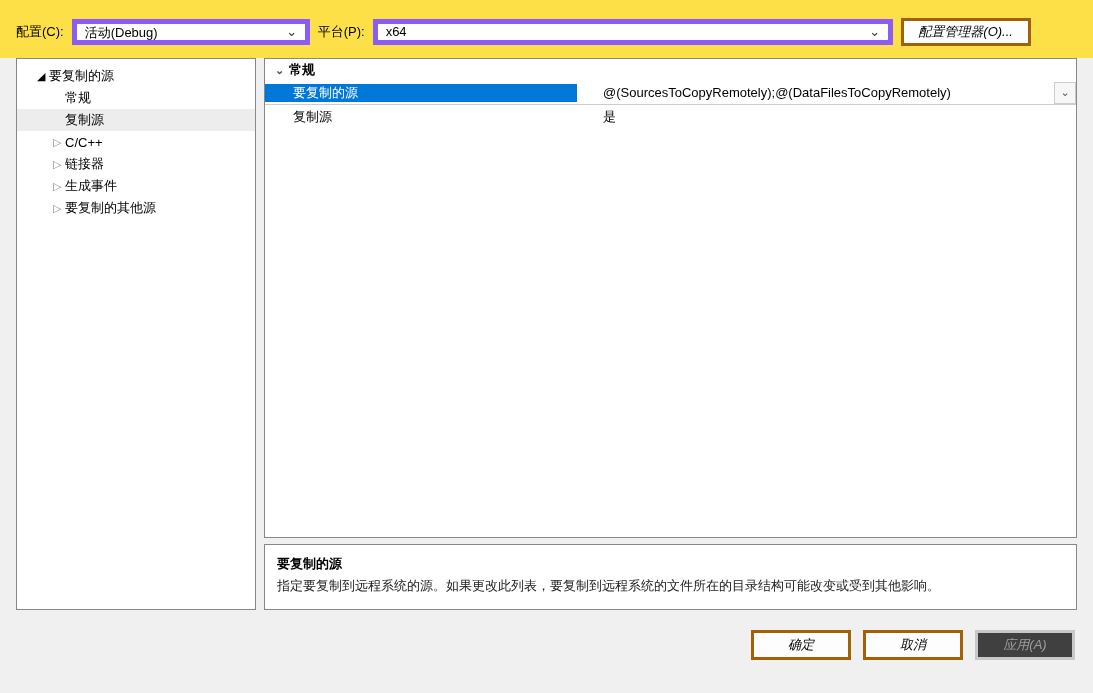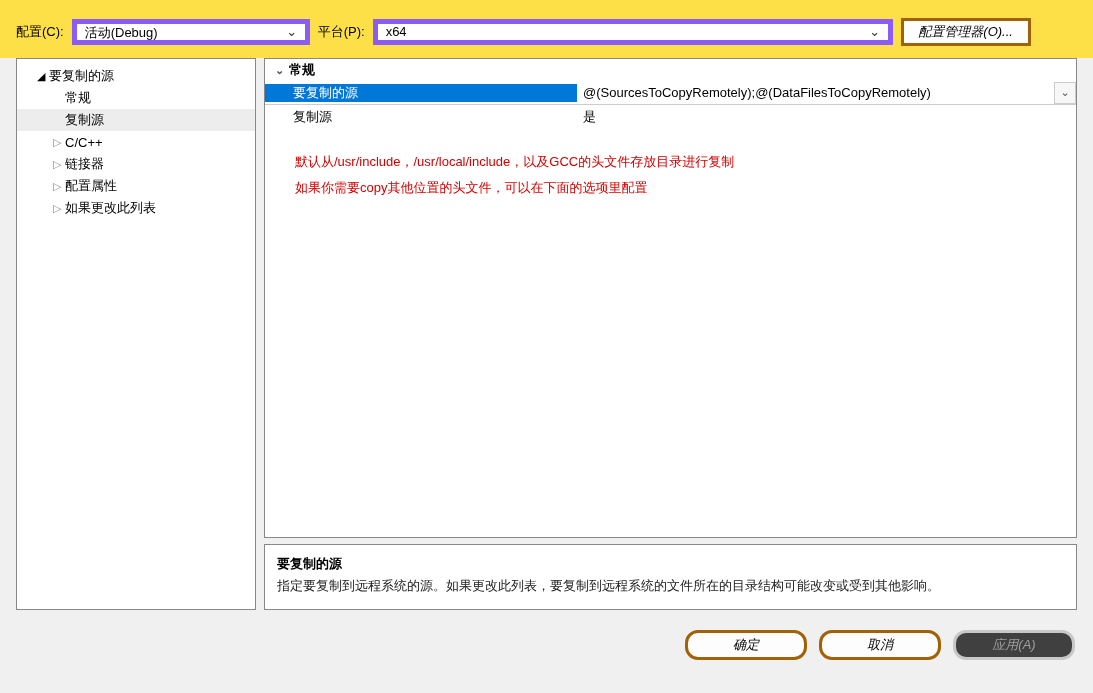--- a/index.html
+++ b/index.html
@@ -25,34 +25,34 @@
 .tri { display: inline-block; width: 10px; color: #555; margin-right: 2px; font-size: 11px; }
 .tri.open { color: #000; }
 .tri.closed { color: #888; }
 
 .right { flex: 1; display: flex; flex-direction: column; }
 .grid-panel { flex: 1; background: #fff; border: 1px solid #888; display: flex; flex-direction: column; }
 .group-row { display: flex; align-items: center; height: 22px; padding-left: 10px; font-weight: bold; }
 .group-row .chev2 { display: inline-flex; width: 14px; color: #555; font-size: 11px; }
 .prop-row { display: flex; height: 24px; align-items: center; }
 .prop-name { width: 312px; padding-left: 28px; }
-.prop-val { flex: 1; padding-left: 6px; }
+.prop-val { flex: 1; padding-left: 6px; margin-left: 20px; }
 .prop-row.sel .prop-name { background: #0078d7; color: #fff; }
 .prop-row.sel { border-bottom: 1px solid #ccc; }
 .prop-row .dd { width: 22px; height: 22px; border: 1px solid #ccc; background: #f7f7f7; display: flex; align-items: center; justify-content: center; color: #555; font-size: 11px; margin-right: 0; }
 .prop-row.plain .prop-name { color: #000; }
 
 .note { padding: 20px 30px 0 30px; color: #d40000; font-size: 15px; line-height: 26px; }
 
 .desc-panel { background: #fff; border: 1px solid #888; border-top: 1px solid #888; margin-top: 6px; padding: 10px 12px; height: 66px; }
 .desc-title { font-weight: bold; margin-bottom: 4px; }
 .desc-body { color: #222; font-family: Liberation Mono, monospace; }
 
 .footer { display: flex; justify-content: flex-end; gap: 12px; padding: 12px 18px 0 0; }
-.footer .btn { width: 122px; height: 30px; border-radius: 13px; }
+.footer .btn { width: 100px; height: 30px; }
 .footer .btn.dis { color: #9e9e9e; background: #404040; border-color: #c8c8c8; }
 </style>
 </head>
 <body>
 
 <div class="top-bar">
   <span class="label">配置(C):</span>
   <div class="combo combo-config">
     <span>活动(Debug)</span>
     <span class="chev">⌄</span>
@@ -80,47 +80,43 @@
     <div class="tree-item d2e">
         <span class="tri closed">▷</span>
         <span>C/C++</span>
       </div>
     <div class="tree-item d2e">
         <span class="tri closed">▷</span>
         <span>链接器</span>
       </div>
     <div class="tree-item d2e">
         <span class="tri closed">▷</span>
-        <span>配置属性</span>
+        <span>生成事件</span>
       </div>
     <div class="tree-item d2e">
         <span class="tri closed">▷</span>
-        <span>如果更改此列表</span>
+        <span>要复制的其他源</span>
       </div>
   </div>
 
   <div class="right">
     <div class="grid-panel">
       <div class="group-row">
         <span class="chev2">⌄</span>
         <span style="font-weight:bold;">常规</span>
       </div>
       <div class="prop-row sel">
         <div class="prop-name">要复制的源</div>
         <div class="prop-val">@(SourcesToCopyRemotely);@(DataFilesToCopyRemotely)</div>
         <div class="dd">⌄</div>
       </div>
       <div class="prop-row plain">
         <div class="prop-name">复制源</div>
         <div class="prop-val">是</div>
       </div>
-      <div class="note">
-        <div>默认从/usr/include，/usr/local/include，以及GCC的头文件存放目录进行复制</div>
-        <div>如果你需要copy其他位置的头文件，可以在下面的选项里配置</div>
-      </div>
     </div>
     <div class="desc-panel">
       <div class="desc-title">要复制的源</div>
       <div class="desc-body">指定要复制到远程系统的源。如果更改此列表，要复制到远程系统的文件所在的目录结构可能改变或受到其他影响。</div>
     </div>
   </div>
 </div>
 
 <div class="footer">
   <button class="btn">确定</button>

